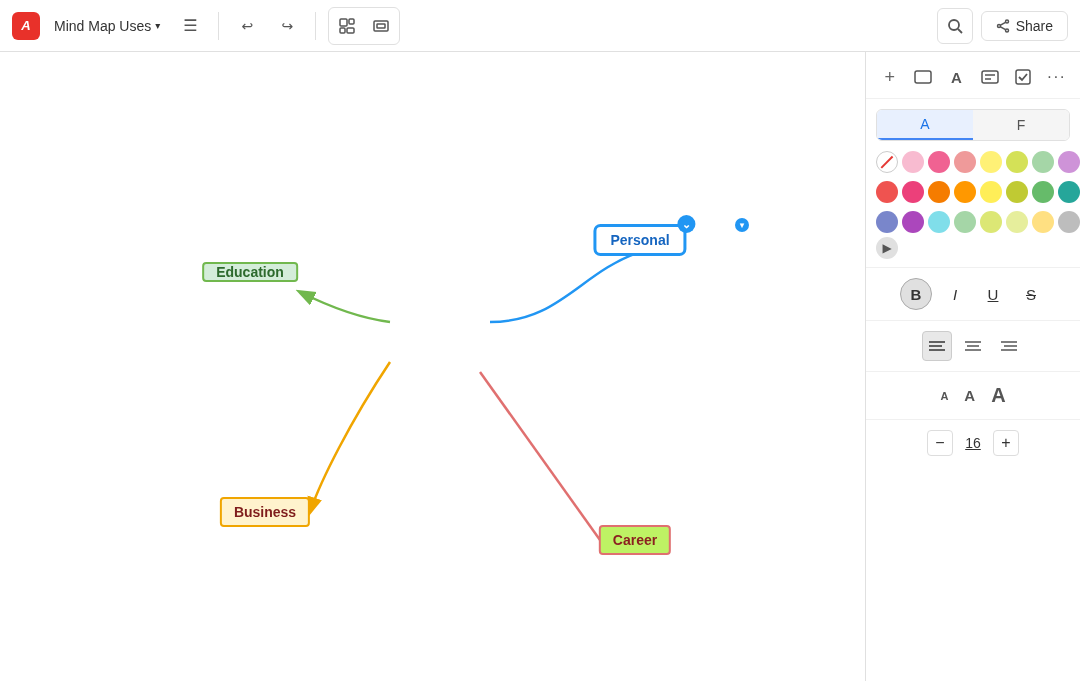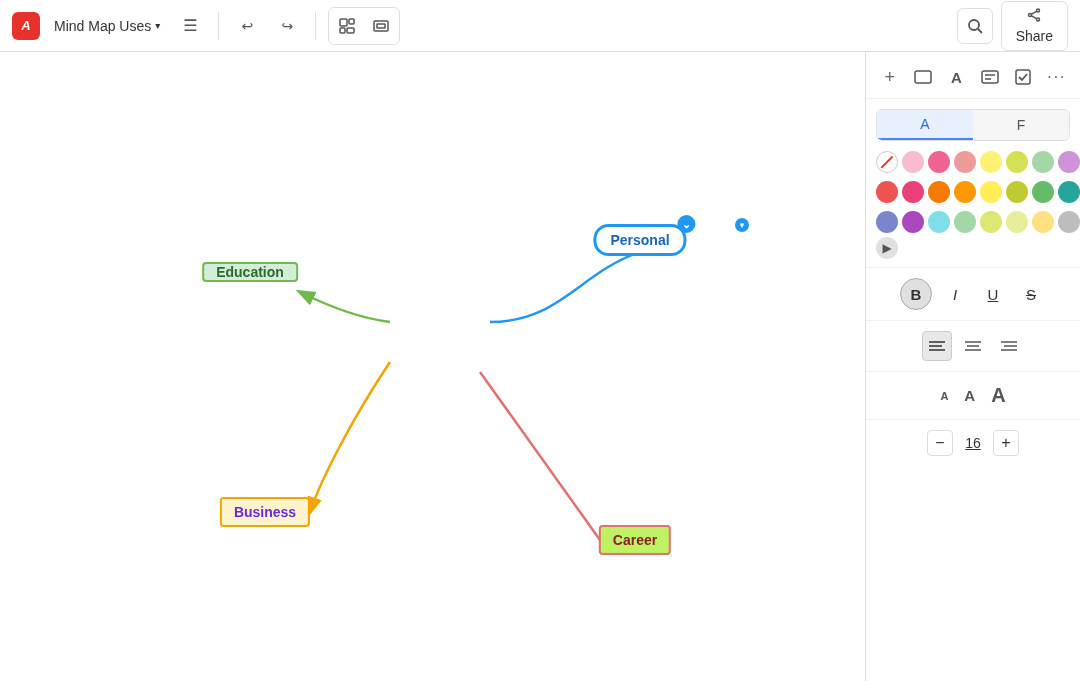--- a/index.html
+++ b/index.html
@@ -53,21 +53,21 @@
       width: 36px; height: 36px;
       border: 1px solid #e0e0e0; border-radius: 6px;
       background: #fff; cursor: pointer;
       display: flex; align-items: center; justify-content: center;
       font-size: 16px; color: #555;
     }
     .share-btn {
       display: flex; align-items: center; gap: 6px;
       padding: 6px 14px;
       border: 1px solid #e0e0e0; border-radius: 6px;
-      background: #fff; cursor: pointer; font-size: 14px; color: #333; flex-direction: column;
+      background: #fff; cursor: pointer; font-size: 14px; color: #333;
     }
 
     
     #canvas {
       position: absolute;
       top: 52px; left: 0; right: 0; bottom: 0;
       background: #fff;
       overflow: hidden;
     }
 
@@ -93,21 +93,21 @@
       color: #1a5276;
       line-height: 1.3;
     }
 
     .node-personal {
       position: absolute;
       left: 640px; top: 188px;
       transform: translate(-50%, -50%);
       background: #fff;
       border: 2px solid #2196F3;
-      border-radius: 14px;
+      border-radius: 6px;
       padding: 5px 14px;
       font-size: 14px;
       color: #1565c0;
       font-weight: 600;
       cursor: pointer;
     }
     .node-personal.selected {
       border: 2px solid #2196F3;
       box-shadow: 0 0 0 1px #2196F3;
     }
@@ -138,21 +138,21 @@
 
     .node-business {
       position: absolute;
       left: 265px; top: 460px;
       transform: translate(-50%, -50%);
       background: #fff3cd;
       border: 2px solid #f0a500;
       border-radius: 4px;
       padding: 5px 12px;
       font-size: 14px;
-      color: #6d28d9;
+      color: #7f1d1d;
       font-weight: 600;
     }
 
     .node-career {
       position: absolute;
       left: 635px; top: 488px;
       transform: translate(-50%, -50%);
       background: #bef264;
       border: 2px solid #e07070;
       border-radius: 4px;

